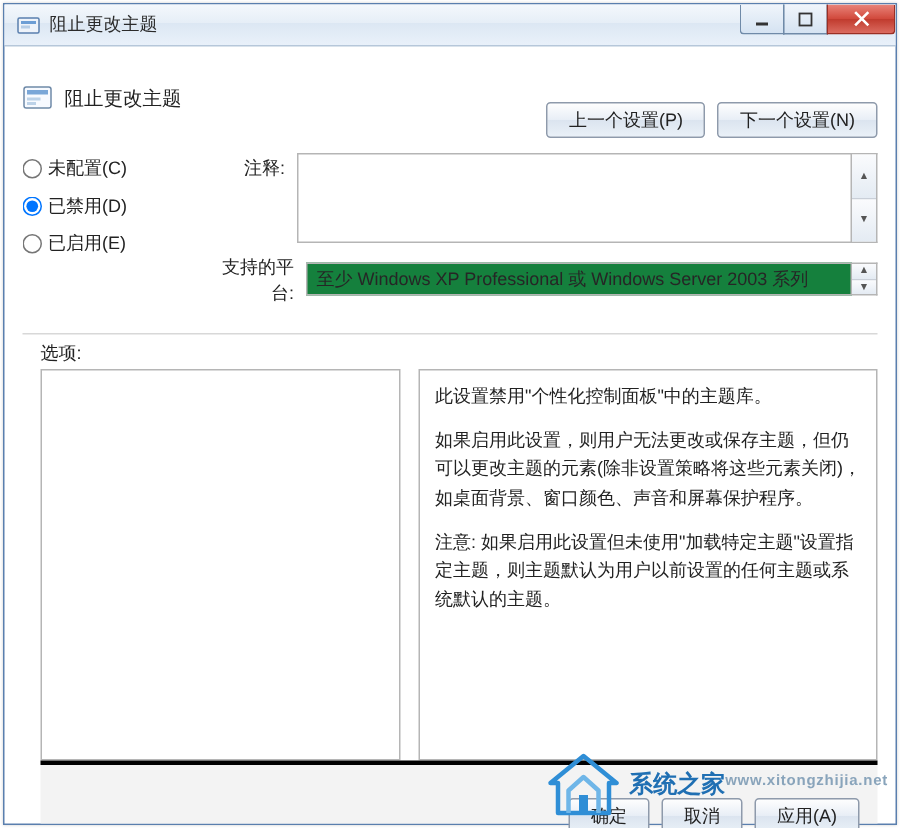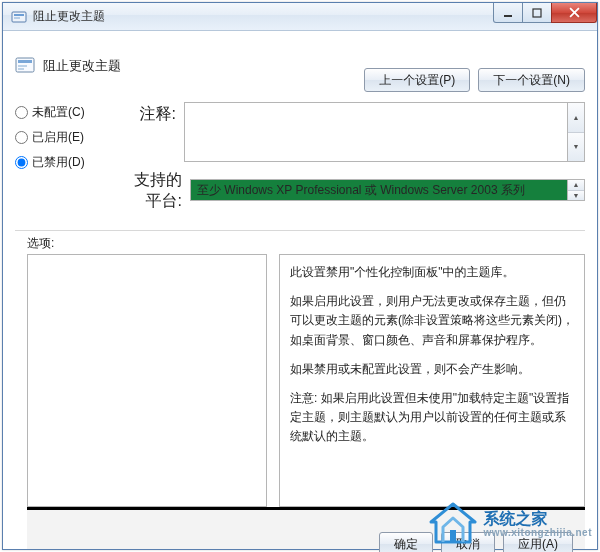--- a/index.html
+++ b/index.html
@@ -80,21 +80,21 @@
     border: 1px solid #8e9aab;
     border-radius: 3px;
     background: linear-gradient(to bottom,#fefefe,#e8eef6 49%,#dbe4ef 50%,#eaf1f8);
     color: #222;
     cursor: default;
     margin-top: 29px;
   }
   
   .options-grid {
     display: flex;
-    gap: 10px;
+    gap: 24px;
   }
   .radio-col {
     width: 95px;
     padding-top: 2px;
   }
   .radio-col label {
     display: flex;
     align-items: center;
     gap: 4px;
     margin-bottom: 8px;
@@ -109,21 +109,21 @@
   .field-row {
     display: flex;
     align-items: flex-start;
     margin-bottom: 6px;
   }
   .field-label {
     width: 64px;
     text-align: right;
     padding-right: 8px;
     padding-top: 2px;
-    font-size: 16px;
+    font-size: 12px;
     color: #222;
   }
   .comment-box {
     flex: 1;
     height: 60px;
     border: 1px solid #b5b5b5;
     padding: 2px 4px;
     font-family: inherit;
     font-size: 12px;
     resize: none;
@@ -210,21 +210,21 @@
     bottom: 8px;
     display:flex;
     align-items:center;
     gap:6px;
     pointer-events:none;
   }
   .watermark .house {
     width:48px; height:44px;
   }
   .watermark .wtxt {
-    display:flex; flex-direction:column;
+    display:flex; flex-direction:row;
     font-weight:bold;
     line-height:1.1;
   }
   .wm-main { color:#1f6fb3; font-size:16px; }
   .wm-sub { color:#89a4bb; font-size:10px; letter-spacing:0.5px; }
   .page-wrap{position:relative; width:600px; height:552px;}
 </style>
 </head>
 <body>
 <div class="page-wrap">
@@ -274,26 +274,26 @@
       <button class="win7-btn">下一个设置(N)</button>
     </div>
 
     <div class="options-grid">
       <div class="radio-col">
         <label>
           <input type="radio" name="state" style="">
           <span>未配置(C)</span>
         </label>
         <label>
+          <input type="radio" name="state" checked="" style="">
+          <span>已禁用(D)</span>
+        </label>
+        <label>
           <input type="radio" name="state" style="">
           <span>已启用(E)</span>
-        </label>
-        <label>
-          <input type="radio" name="state" checked="" style="">
-          <span>已禁用(D)</span>
         </label>
       </div>
 
       <div class="comment-col">
         <div class="field-row">
           <div class="field-label">注释:</div>
           <textarea class="comment-box" style=""></textarea>
           <div class="spin-arrows" style="height:60px;">
             <div class="ar">▲</div>
             <div class="ar">▼</div>
@@ -315,21 +315,20 @@
 
   <div class="lower">
     <div class="col-labels">
       <div class="left">选项:</div>
     </div>
     <div class="panels">
       <div class="panel left"></div>
       <div class="panel right">
         <p>此设置禁用"个性化控制面板"中的主题库。</p>
         <p>如果启用此设置，则用户无法更改或保存主题，但仍可以更改主题的元素(除非设置策略将这些元素关闭)，如桌面背景、窗口颜色、声音和屏幕保护程序。</p>
-        <p>如果禁用或未配置此设置，则不会产生影响。</p>
         <p>注意: 如果启用此设置但未使用"加载特定主题"设置指定主题，则主题默认为用户以前设置的任何主题或系统默认的主题。</p>
       </div>
     </div>
     <div class="bottom-bar">
       <button class="win7-btn">确定</button>
       <button class="win7-btn">取消</button>
       <button class="win7-btn">应用(A)</button>
     </div>
   </div>
 </div>

